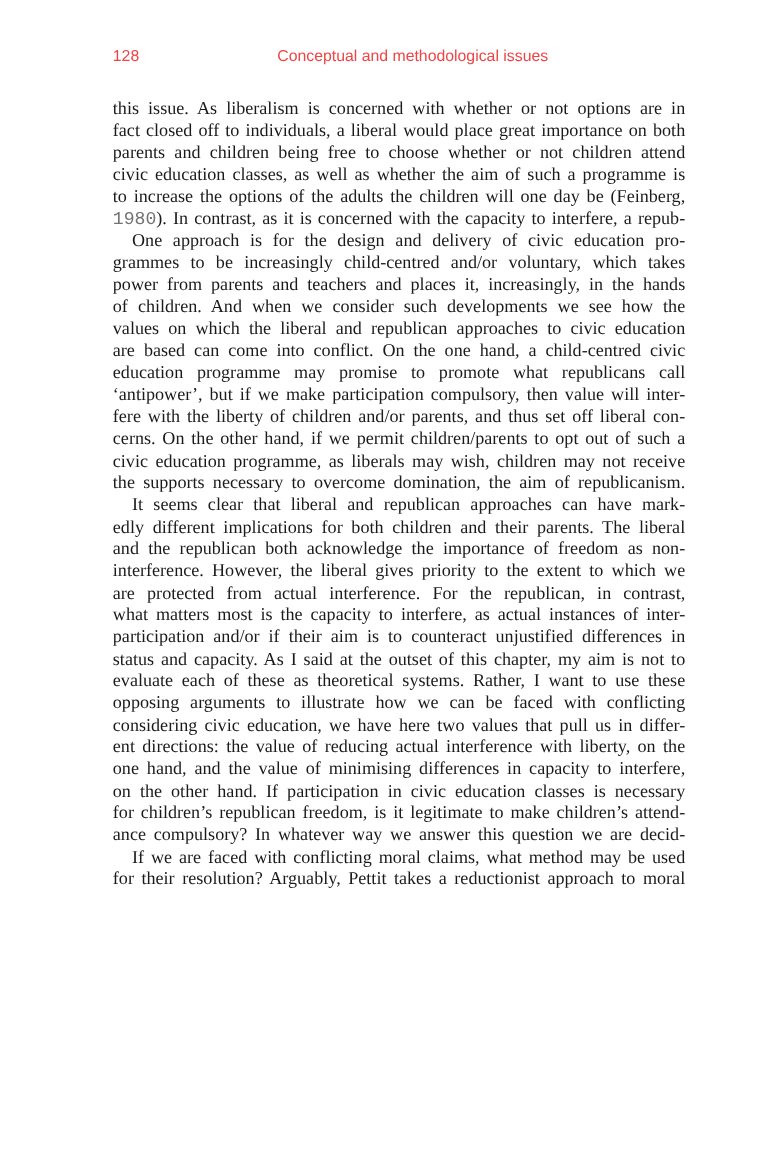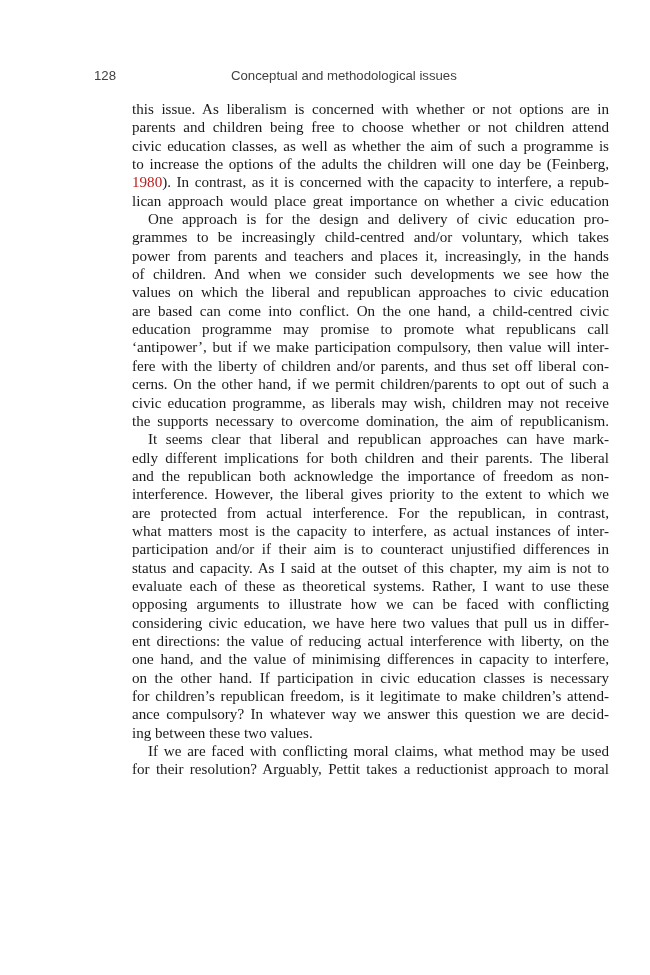--- a/index.html
+++ b/index.html
@@ -1,47 +1,47 @@
 <!DOCTYPE html>
 <html><head>
 <meta charset="utf-8">
 <style>
   html, body { margin: 0; padding: 0; background: #ffffff; }
   body { width: 650px; height: 975px; position: relative; overflow: hidden; }
   .page { position: absolute; left: 0; top: 0; width: 650px; height: 975px; background: #fff; }
-  .running-head { position: absolute; top: 68px; left: 94px; width: 477px; height: 20px;
-    font-family: "Liberation Sans", "DejaVu Sans", sans-serif; font-size: 13.2px; color: #404040; }
+  .running-head { position: absolute; top: 39px; left: 94px; width: 477px; height: 20px;
+    font-family: "Liberation Sans", "DejaVu Sans", sans-serif; font-size: 13.2px; color: #ef4444; }
   .page-number { position: absolute; left: 0; top: 0; }
   .running-title { position: absolute; left: 137px; top: 0; white-space: nowrap; }
-  .body-text { position: absolute; left: 94px; top: 100px; width: 477px;
+  .body-text { position: absolute; left: 94px; top: 82px; width: 477px;
     font-family: "Liberation Serif", "DejaVu Serif", serif; font-size: 15.1px; line-height: 18.35px;
-    color: #1a1a1a; margin-left: 38px; }
+    color: #1a1a1a; }
   .line { display: block; height: 18.35px; white-space: nowrap; text-align: justify; text-align-last: justify; }
   .line.last { text-align-last: left; }
   .line.indent { text-indent: 16px; }
-  .cite-link { color: #b91c1c; text-decoration: none; }
+  .cite-link { color: #737373; text-decoration: none; font-family: Liberation Mono, monospace; }
 </style>
 </head>
 <body>
 
 <div class="page">
   <div class="running-head">
     <span class="page-number">128</span>
     <span class="running-title">Conceptual and methodological issues</span>
   </div>
 
   <div class="body-text">
 
     <div>
       <span class="line">this issue. As liberalism is concerned with whether or not options are in</span>
+      <span class="line">fact closed off to individuals, a liberal would place great importance on both</span>
       <span class="line">parents and children being free to choose whether or not children attend</span>
       <span class="line">civic education classes, as well as whether the aim of such a programme is</span>
       <span class="line">to increase the options of the adults the children will one day be (Feinberg,</span>
       <span class="line"><a class="cite-link">1980</a><span>). In contrast, as it is concerned with the capacity to interfere, a repub-</span></span>
-      <span class="line">lican approach would place great importance on whether a civic education</span>
     </div>
 
     <div>
       <span class="line indent">One approach is for the design and delivery of civic education pro-</span>
       <span class="line">grammes to be increasingly child-centred and/or voluntary, which takes</span>
       <span class="line">power from parents and teachers and places it, increasingly, in the hands</span>
       <span class="line">of children. And when we consider such developments we see how the</span>
       <span class="line">values on which the liberal and republican approaches to civic education</span>
       <span class="line">are based can come into conflict. On the one hand, a child-centred civic</span>
       <span class="line">education programme may promise to promote what republicans call</span>
@@ -62,21 +62,20 @@
       <span class="line">participation and/or if their aim is to counteract unjustified differences in</span>
       <span class="line">status and capacity. As I said at the outset of this chapter, my aim is not to</span>
       <span class="line">evaluate each of these as theoretical systems. Rather, I want to use these</span>
       <span class="line">opposing arguments to illustrate how we can be faced with conflicting</span>
       <span class="line">considering civic education, we have here two values that pull us in differ-</span>
       <span class="line">ent directions: the value of reducing actual interference with liberty, on the</span>
       <span class="line">one hand, and the value of minimising differences in capacity to interfere,</span>
       <span class="line">on the other hand. If participation in civic education classes is necessary</span>
       <span class="line">for children’s republican freedom, is it legitimate to make children’s attend-</span>
       <span class="line">ance compulsory? In whatever way we answer this question we are decid-</span>
-      <span class="line last">ing between these two values.</span>
     </div>
 
     <div>
       <span class="line indent">If we are faced with conflicting moral claims, what method may be used</span>
       <span class="line">for their resolution? Arguably, Pettit takes a reductionist approach to moral</span>
     </div>
   </div>
 </div>
 
 </body></html>

